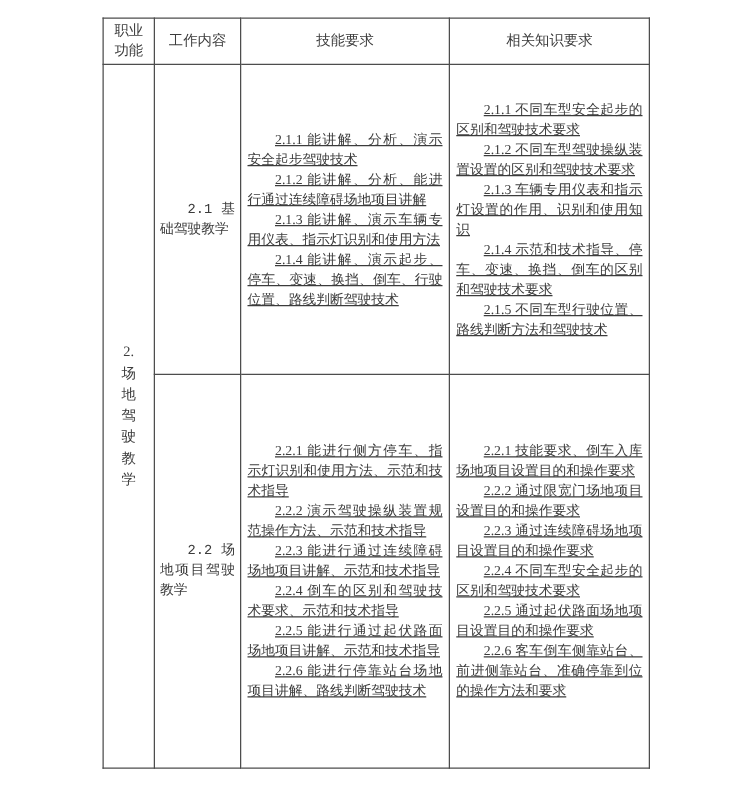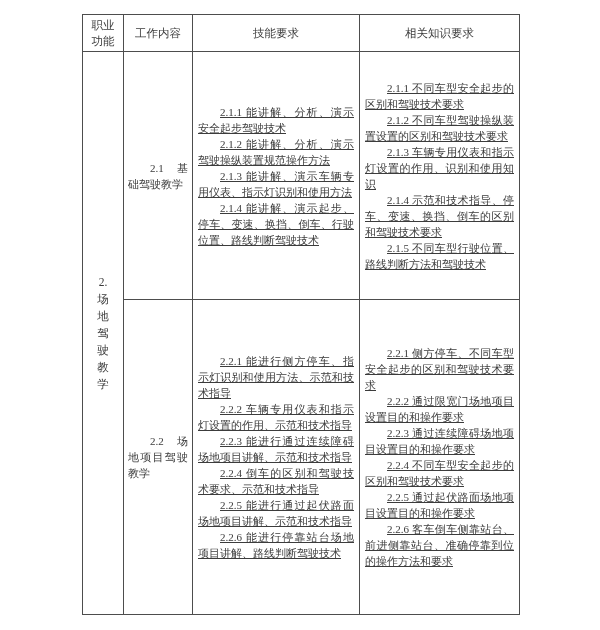--- a/index.html
+++ b/index.html
@@ -47,21 +47,21 @@
   td.func-cell { text-align: center; padding: 0; }
   .vert {
     display: inline-block;
     width: 14px;
     font-size: 11.5px;
     line-height: 17px;
     word-break: break-all;
   }
 
   
-  td.work-cell { padding: 2px 4px; }
+  td.work-cell { padding: 2px 4px; font-family: Liberation Mono, monospace; }
   td.work-cell p {
     text-indent: 2em;
     text-align: justify;
     line-height: 16px;
   }
 
   
   td.list-cell { padding: 3px 5px; }
   td.list-cell p {
     text-indent: 2em;
@@ -94,46 +94,46 @@
         <td class="func-cell" rowspan="2">
           <div class="vert">
             <span>2.</span><span>场地驾驶教学</span>
           </div>
         </td>
         <td class="work-cell">
           <p>2.1 基础驾驶教学</p>
         </td>
         <td class="list-cell">
           <p>2.1.1 能讲解、分析、演示安全起步驾驶技术</p>
-          <p>2.1.2 能讲解、分析、演示驾驶操纵装置规范操作方法</p>
+          <p>2.1.2 能讲解、分析、能进行通过连续障碍场地项目讲解</p>
           <p>2.1.3 能讲解、演示车辆专用仪表、指示灯识别和使用方法</p>
           <p>2.1.4 能讲解、演示起步、停车、变速、换挡、倒车、行驶位置、路线判断驾驶技术</p>
         </td>
         <td class="list-cell">
           <p>2.1.1 不同车型安全起步的区别和驾驶技术要求</p>
           <p>2.1.2 不同车型驾驶操纵装置设置的区别和驾驶技术要求</p>
           <p>2.1.3 车辆专用仪表和指示灯设置的作用、识别和使用知识</p>
           <p>2.1.4 示范和技术指导、停车、变速、换挡、倒车的区别和驾驶技术要求</p>
           <p>2.1.5 不同车型行驶位置、路线判断方法和驾驶技术</p>
         </td>
       </tr>
       <tr class="row-22">
         <td class="work-cell">
           <p>2.2 场地项目驾驶教学</p>
         </td>
         <td class="list-cell">
           <p>2.2.1 能进行侧方停车、指示灯识别和使用方法、示范和技术指导</p>
-          <p>2.2.2 车辆专用仪表和指示灯设置的作用、示范和技术指导</p>
+          <p>2.2.2 演示驾驶操纵装置规范操作方法、示范和技术指导</p>
           <p>2.2.3 能进行通过连续障碍场地项目讲解、示范和技术指导</p>
           <p>2.2.4 倒车的区别和驾驶技术要求、示范和技术指导</p>
           <p>2.2.5 能进行通过起伏路面场地项目讲解、示范和技术指导</p>
           <p>2.2.6 能进行停靠站台场地项目讲解、路线判断驾驶技术</p>
         </td>
         <td class="list-cell">
-          <p>2.2.1 侧方停车、不同车型安全起步的区别和驾驶技术要求</p>
+          <p>2.2.1 技能要求、倒车入库场地项目设置目的和操作要求</p>
           <p>2.2.2 通过限宽门场地项目设置目的和操作要求</p>
           <p>2.2.3 通过连续障碍场地项目设置目的和操作要求</p>
           <p>2.2.4 不同车型安全起步的区别和驾驶技术要求</p>
           <p>2.2.5 通过起伏路面场地项目设置目的和操作要求</p>
           <p>2.2.6 客车倒车侧靠站台、前进侧靠站台、准确停靠到位的操作方法和要求</p>
         </td>
       </tr>
     </tbody>
   </table>
 </div>

